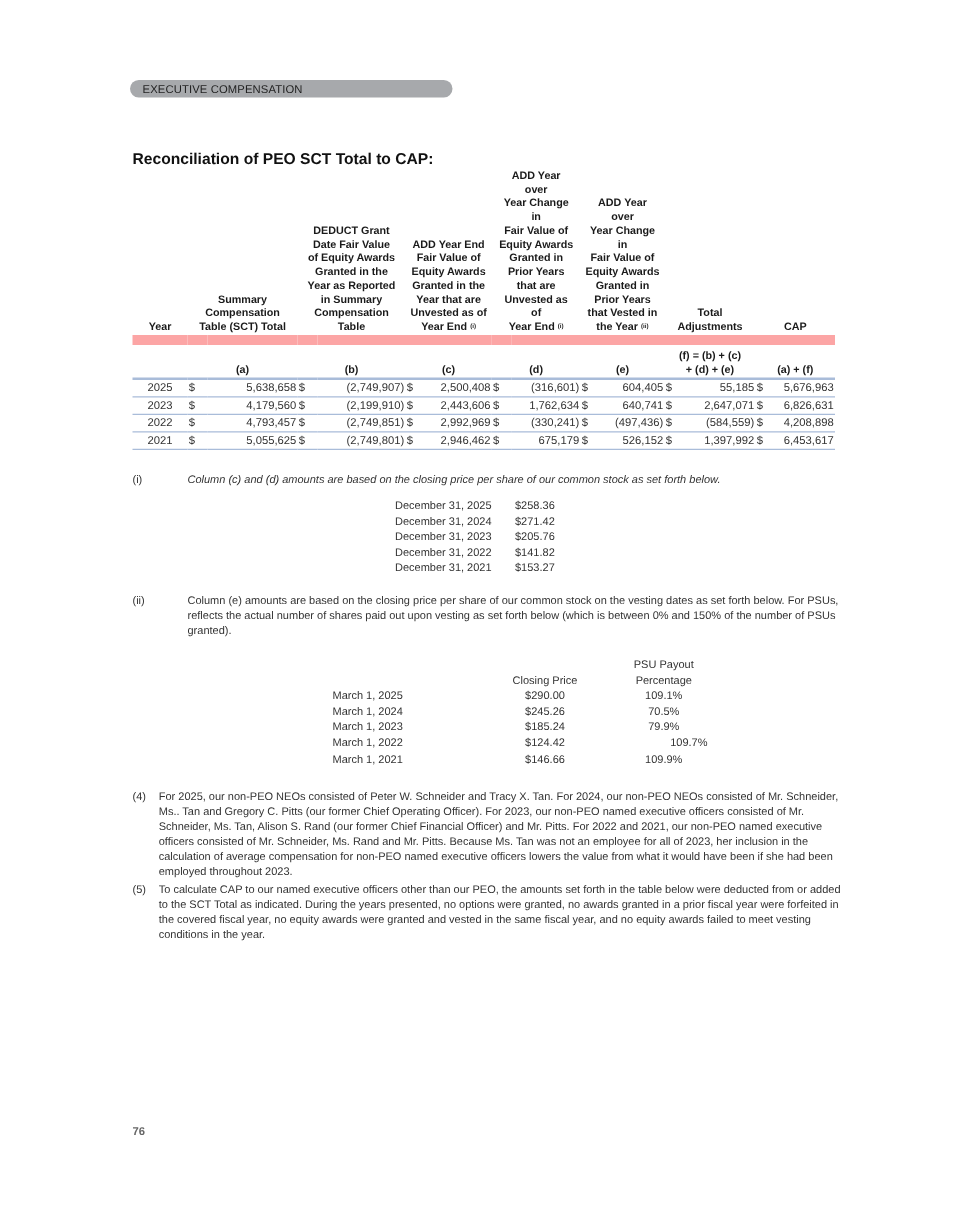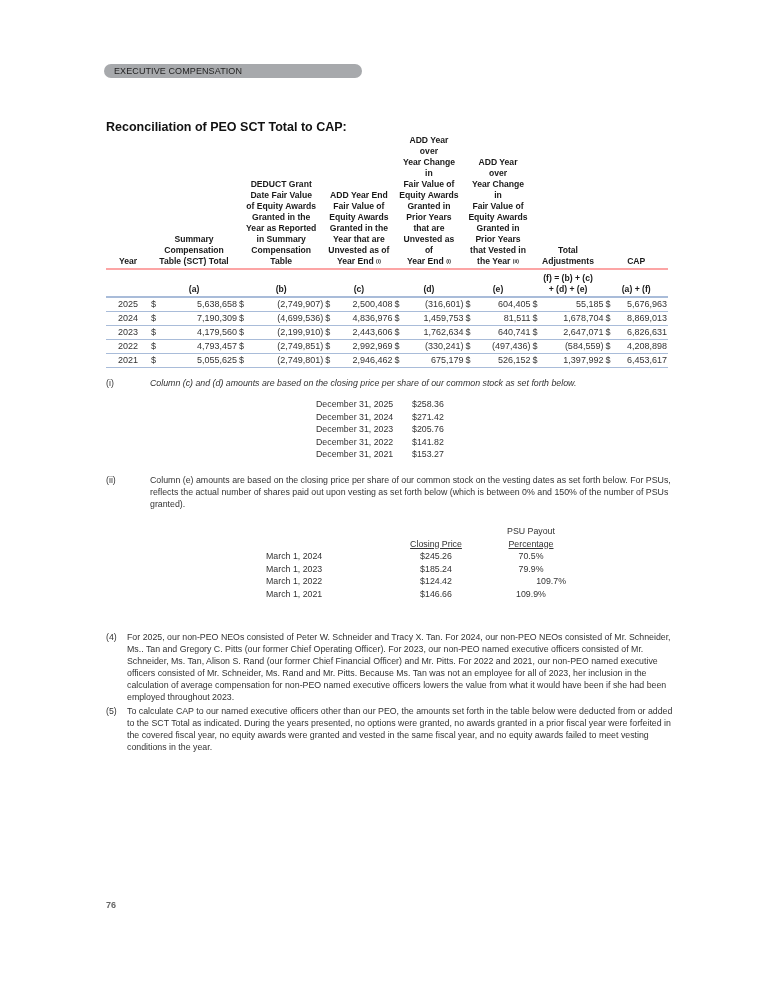--- a/index.html
+++ b/index.html
@@ -1,33 +1,33 @@
 <!DOCTYPE html>
 <html><head>
 <meta charset="utf-8">
 <style>
   html, body { margin: 0; padding: 0; background: #ffffff; }
   body { width: 768px; height: 981px; position: relative; font-family: "Liberation Sans", "DejaVu Sans", sans-serif; color: #222; overflow: hidden; }
   .section-banner { position: absolute; left: 104px; top: 64px; width: 258px; height: 14px; background: #a7a9ac; border-radius: 7px; font-size: 9px; line-height: 14px; padding-left: 10px; box-sizing: border-box; color: #1f1f1f; letter-spacing: 0.1px; }
   .page-title { position: absolute; left: 106px; top: 120px; font-size: 12.5px; font-weight: bold; color: #111; }
   table.recon { position: absolute; left: 106px; top: 135px; width: 562px; border-collapse: collapse; font-size: 8.6px; }
   table.recon th { font-weight: bold; text-align: center; vertical-align: bottom; line-height: 11px; padding: 0 2px; color: #1a1a1a; }
-  table.recon tr.hdr th { border-bottom: 2px solid #fca5a5; padding-bottom: 1px; }
+  table.recon tr.hdr th { border-bottom: 8px solid #fca5a5; padding-bottom: 1px; }
   table.recon tr.sub th { padding-top: 3px; line-height: 11px; border-bottom: 2px solid #a9bcd9; padding-bottom: 1px; }
   table.recon td { font-size: 9px; line-height: 13px; padding: 0 1px; border-bottom: 1px solid #a9bcd9; color: #333; white-space: nowrap; }
   td.yr { text-align: center; width: 38px; }
   td.cur { text-align: left; width: 14px; padding-left: 4px; }
   td.num { text-align: right; }
   sup { font-size: 5px; vertical-align: top; }
   .fn { position: absolute; font-size: 8.8px; line-height: 12px; color: #333; }
   .fn .mk { position: absolute; left: 0; }
   .fn .tx { position: absolute; }
   .price-tbl { position: absolute; font-size: 8.8px; line-height: 12.6px; color: #333; border-collapse: collapse; }
   .price-tbl td { padding: 0; }
-  .u { text-decoration: underline; }
+  .u { }
   .page-num { position: absolute; left: 106px; top: 900px; font-size: 9px; color: #666; font-weight: bold; }
 </style>
 </head>
 <body>
 
 <div class="section-banner">EXECUTIVE COMPENSATION</div>
 <div class="page-title">Reconciliation of PEO SCT Total to CAP:</div>
 
 <table class="recon">
   <thead>
@@ -64,37 +64,20 @@
         <td class="cur">$</td>
         <td class="num">(316,601)</td>
         <td class="cur">$</td>
         <td class="num">604,405</td>
         <td class="cur">$</td>
         <td class="num">55,185</td>
         <td class="cur">$</td>
         <td class="num">5,676,963</td>
       </tr>
       <tr>
-        <td class="yr">2024</td>
-        <td class="cur">$</td>
-        <td class="num">7,190,309</td>
-        <td class="cur">$</td>
-        <td class="num">(4,699,536)</td>
-        <td class="cur">$</td>
-        <td class="num">4,836,976</td>
-        <td class="cur">$</td>
-        <td class="num">1,459,753</td>
-        <td class="cur">$</td>
-        <td class="num">81,511</td>
-        <td class="cur">$</td>
-        <td class="num">1,678,704</td>
-        <td class="cur">$</td>
-        <td class="num">8,869,013</td>
-      </tr>
-      <tr>
         <td class="yr">2023</td>
         <td class="cur">$</td>
         <td class="num">4,179,560</td>
         <td class="cur">$</td>
         <td class="num">(2,199,910)</td>
         <td class="cur">$</td>
         <td class="num">2,443,606</td>
         <td class="cur">$</td>
         <td class="num">1,762,634</td>
         <td class="cur">$</td>
@@ -182,20 +165,25 @@
       <td style="width:70px; text-align:center;">PSU Payout</td>
     </tr>
     <tr>
       <td></td>
       <td style="text-align:center;"><span class="u">Closing Price</span></td>
       <td style="text-align:center;"><span class="u">Percentage</span></td>
     </tr>
   </thead>
   <tbody id="vest-body">
       <tr>
+        <td style="text-align: left;">March 1, 2025</td>
+        <td style="text-align: center;">$290.00</td>
+        <td style="text-align: center;">109.1%</td>
+      </tr>
+      <tr>
         <td style="text-align: left;">March 1, 2024</td>
         <td style="text-align: center;">$245.26</td>
         <td style="text-align: center;">70.5%</td>
       </tr>
       <tr>
         <td style="text-align: left;">March 1, 2023</td>
         <td style="text-align: center;">$185.24</td>
         <td style="text-align: center;">79.9%</td>
       </tr>
       <tr>

